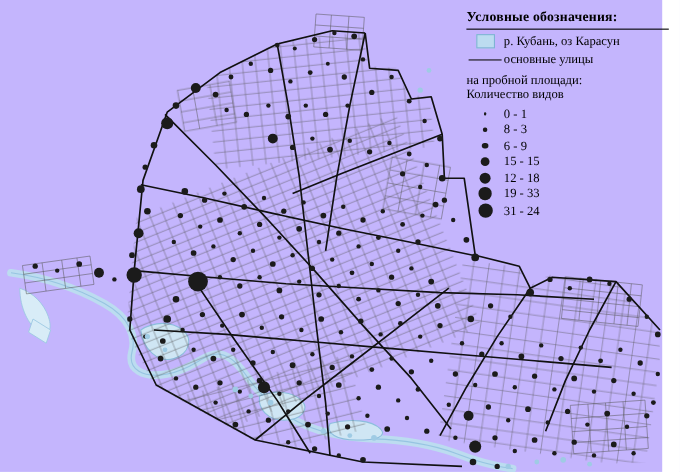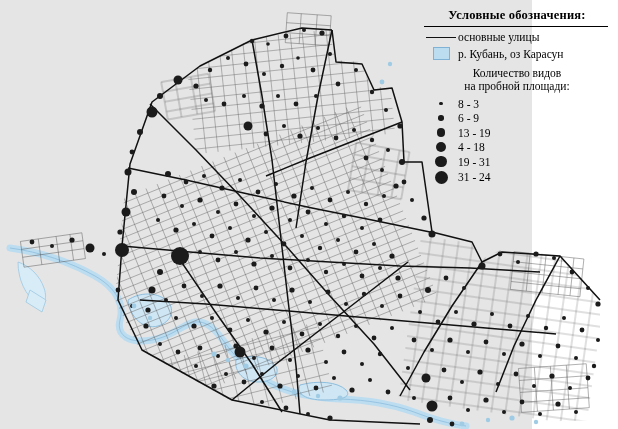--- a/index.html
+++ b/index.html
@@ -1,17 +1,17 @@
 <!DOCTYPE html>
 <html><head>
 <meta charset="utf-8">
 <style>
   html,body{margin:0;padding:0;background:#fff;}
   body{width:618px;height:429px;overflow:hidden;font-family:"Liberation Serif",serif;color:#000;}
-  #root{position:relative;width:532px;height:429px;background:#e5e5e5;text-align:center;}
+  #root{position:relative;width:602px;height:429px;background:#c4b5fd;}
 
   
   #map-area{position:absolute;left:0;top:0;width:618px;height:429px;}
   #map-svg{position:absolute;left:0;top:0;}
 
   
   #legend{position:absolute;left:424px;top:8px;width:186px;}
   #legend-title{font-weight:bold;font-size:12.5px;letter-spacing:.2px;white-space:nowrap;}
   #legend-rule{border-bottom:1px solid #000;margin-top:3px;width:184px;}
   .legend-row{display:flex;align-items:center;margin-top:4px;font-size:11.5px;}
@@ -536,67 +536,73 @@
       </g>
     </svg>
   </div>
 
   <div id="legend">
     <div id="legend-title">Условные обозначения:</div>
     <div id="legend-rule"></div>
 
     <div class="legend-row">
       <span class="swatch">
+          <span class="river-swatch"></span>
+        </span>
+      <span class="lbl">р. Кубань, оз Карасун</span>
+    </div>
+
+    <div class="legend-row">
+      <span class="swatch">
           <span class="street-swatch"></span>
         </span>
       <span class="lbl">основные улицы</span>
     </div>
 
-    <div class="legend-row">
-      <span class="swatch">
-          <span class="river-swatch"></span>
-        </span>
-      <span class="lbl">р. Кубань, оз Карасун</span>
+    <div id="legend-sub">
+      <div>на пробной площади:</div>
+      <div>Количество видов</div>
     </div>
 
-    <div id="legend-sub">
-      <div>Количество видов</div>
-      <div>на пробной площади:</div>
-    </div>
-
     <div id="size-list">
+      <div class="size-row">
+        <span class="dotcell">
+            <span class="dot" style="width:2.5px;height:2.5px"></span>
+          </span>
+        <span class="rng">0 - 1</span>
+      </div>
       <div class="size-row">
         <span class="dotcell">
             <span class="dot" style="width:3.5px;height:3.5px"></span>
           </span>
         <span class="rng">8 - 3</span>
       </div>
       <div class="size-row">
         <span class="dotcell">
             <span class="dot" style="width:5.5px;height:5.5px"></span>
           </span>
         <span class="rng">6 - 9</span>
       </div>
       <div class="size-row">
         <span class="dotcell">
             <span class="dot" style="width:8.5px;height:8.5px"></span>
           </span>
-        <span class="rng">13 - 19</span>
+        <span class="rng">15 - 15</span>
       </div>
       <div class="size-row">
         <span class="dotcell">
             <span class="dot" style="width:10px;height:10px"></span>
           </span>
-        <span class="rng">4 - 18</span>
+        <span class="rng">12 - 18</span>
       </div>
       <div class="size-row">
         <span class="dotcell">
             <span class="dot" style="width:11.5px;height:11.5px"></span>
           </span>
-        <span class="rng">19 - 31</span>
+        <span class="rng">19 - 33</span>
       </div>
       <div class="size-row" style="height:17px">
         <span class="dotcell">
             <span class="dot" style="width:13px;height:13px"></span>
           </span>
         <span class="rng">31 - 24</span>
       </div>
     </div>
   </div>
 

